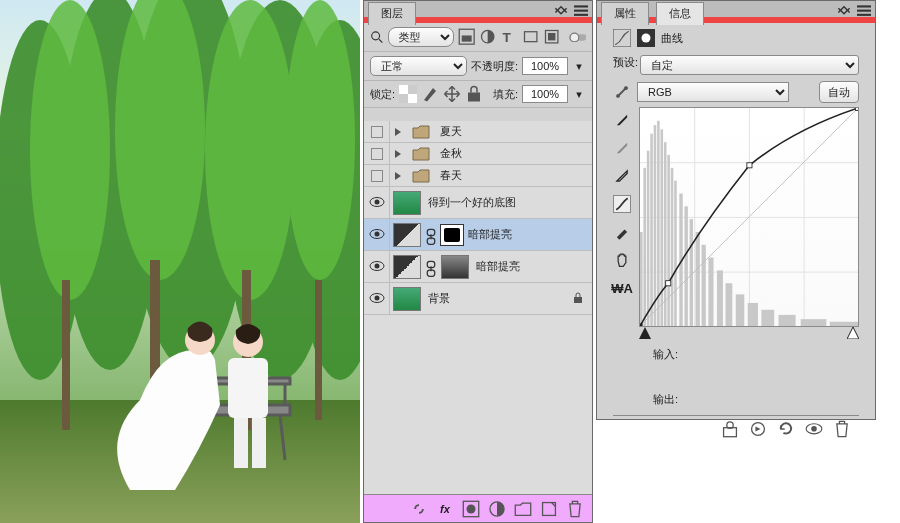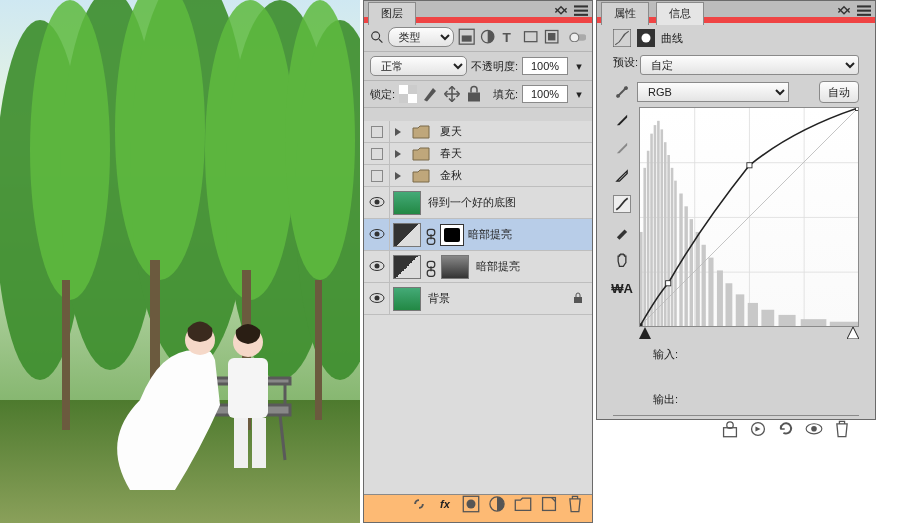--- a/index.html
+++ b/index.html
@@ -21,21 +21,21 @@
 .layer-row{display:flex;align-items:center;height:32px;border-bottom:1px solid #bebebe;background:#dcdcdc;}
 .layer-row.sel{background:#b8cde8;}
 .eye-col{width:26px;height:100%;display:flex;align-items:center;justify-content:center;border-right:1px solid #bebebe;}
 .thumb{width:28px;height:24px;background:#fff;border:1px solid #777;margin:0 3px;}
 .thumb.adj{background:linear-gradient(135deg,#333 0,#333 50%,#ddd 50%,#ddd 100%);}
 .thumb.forest{background:linear-gradient(#4a7,#284);}
 .folder-ico{width:18px;height:14px;margin:0 6px;}
 .tri{width:10px;height:10px;margin:0 3px;}
 .lay-name{margin-left:4px;}
 .lock-col{margin-left:auto;margin-right:8px;}
-.bottom-bar{position:absolute;bottom:0;left:0;right:0;height:28px;background:#fdba74;border-top:1px solid #8a8a8a;display:flex;align-items:flex-start;justify-content:flex-end;gap:8px;padding:0 8px;}
+.bottom-bar{position:absolute;bottom:0;left:0;right:0;height:28px;background:#f0abfc;border-top:1px solid #8a8a8a;display:flex;align-items:center;justify-content:flex-end;gap:8px;padding:0 8px;}
 .btn-ico{width:18px;height:18px;display:flex;align-items:center;justify-content:center;}
 #layers-panel{left:363px;top:0;width:230px;height:523px;}
 #props-panel{left:596px;top:0;width:280px;height:420px;}
 .prop-body{padding:6px 16px;}
 .curve-box{position:relative;width:220px;height:220px;background:linear-gradient(#fff,#fafafa);border:1px solid #8a8a8a;margin-top:4px;margin-left:26px;}
 .btn-auto{border:1px solid #8a8a8a;background:linear-gradient(#fdfdfd,#e4e4e4);border-radius:4px;padding:2px 8px;height:22px;}
 .io-row{display:flex;gap:30px;margin-left:40px;margin-top:6px;flex-direction:column;}
 .footer{display:flex;justify-content:flex-end;gap:10px;padding:4px 8px;border-top:1px solid #8a8a8a;margin-top:8px;}
 .mask-thumb{width:24px;height:22px;background:#fff;border:1px solid #333;margin-left:2px;position:relative;}
 .mask-thumb::after{content:"";position:absolute;inset:3px;background:#000;border-radius:2px;}
@@ -224,33 +224,33 @@
     <div class="layer-row" style="height:22px">
       <div class="eye-col">
           <span style="width:12px;height:12px;border:1px solid #888"></span>
         </div>
       <span class="tri"><svg viewBox="0 0 10 10">
             <path d="M2 1 L8 5 L2 9 Z" fill="#555"></path>
           </svg></span>
       <span class="folder-ico"><svg viewBox="0 0 18 14">
             <path d="M1 3 L6 3 L8 1 L17 1 L17 13 L1 13 Z" fill="#bfa77b" stroke="#7a6a4a"></path>
           </svg></span>
-      <span class="lay-name">春天</span>
+      <span class="lay-name">金秋</span>
     </div>
     <div class="layer-row" style="height:22px">
       <div class="eye-col">
           <span style="width:12px;height:12px;border:1px solid #888"></span>
         </div>
       <span class="tri"><svg viewBox="0 0 10 10">
             <path d="M2 1 L8 5 L2 9 Z" fill="#555"></path>
           </svg></span>
       <span class="folder-ico"><svg viewBox="0 0 18 14">
             <path d="M1 3 L6 3 L8 1 L17 1 L17 13 L1 13 Z" fill="#bfa77b" stroke="#7a6a4a"></path>
           </svg></span>
-      <span class="lay-name">金秋</span>
+      <span class="lay-name">春天</span>
     </div>
 
     <div class="layer-row">
       <div class="eye-col">
           <span><svg width="16" height="12" viewBox="0 0 16 12">
               <ellipse cx="8" cy="6" rx="7" ry="4.5" fill="none" stroke="#333"></ellipse>
               <circle cx="8" cy="6" r="2.5" fill="#333"></circle>
             </svg></span>
         </div>
       <div class="thumb forest"></div>

